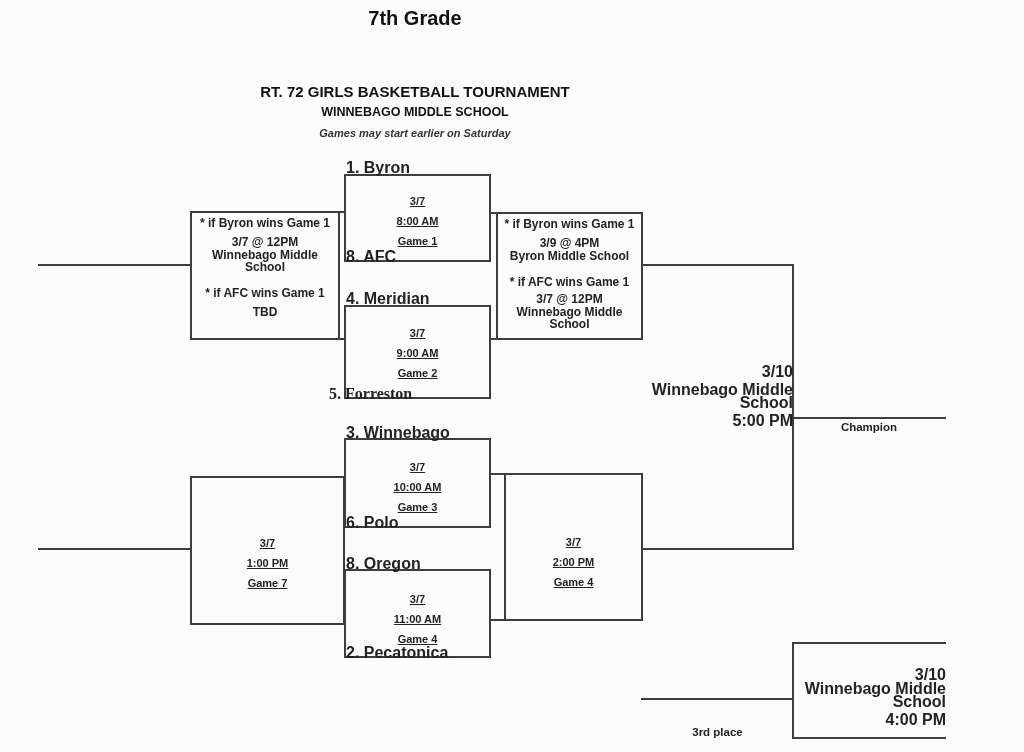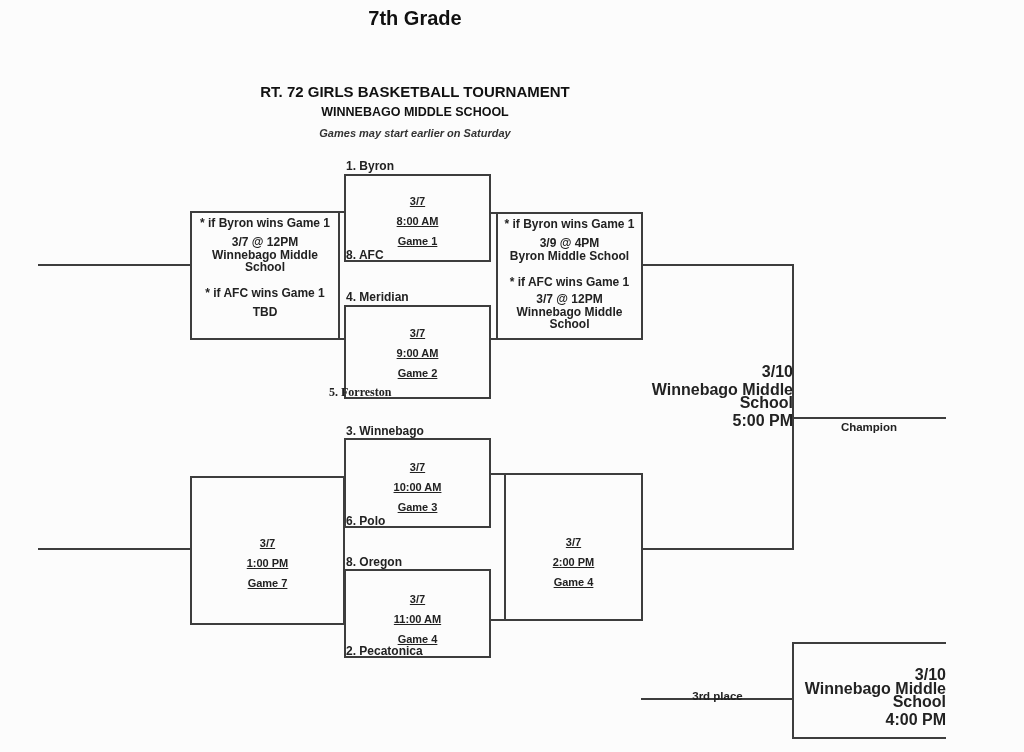--- a/index.html
+++ b/index.html
@@ -12,21 +12,21 @@
   .hline { position:absolute; height:2px; background:#3d3d3d; }
   .vline { position:absolute; width:2px; background:#3d3d3d; }
   .box   { position:absolute; border:2px solid #3d3d3d; background:transparent; }
   .txt   { position:absolute; white-space:nowrap; }
   .ctr   { text-align:center; }
   .h-grade { font-size:20px; color:#111; }
   .h-dates { font-size:21px; color:#111; }
   .h-title { font-size:15px; color:#111; }
   .h-venue { font-size:12.5px; color:#111; }
   .h-note  { font-size:11px; font-style:italic; font-weight:600; color:#333; }
-  .seed  { font-size:12px; }
+  .seed  { font-size:16px; }
   .ginfo { position:absolute; text-align:center; font-size:11px; line-height:12px;text-decoration:underline; }
   .ginfo div + div { margin-top:8px; }
   .cond  { position:absolute; text-align:center; font-size:12px; line-height:12px; }
   .m1  { margin-top:1px; }
   .m5  { margin-top:5px; }
   .m7  { margin-top:7px; }
   .m14 { margin-top:14px; }
   .slot { position:absolute; text-align:right; font-size:16px; line-height:13px; }
   .lbl  { font-size:11.5px; }
 </style>
@@ -123,20 +123,20 @@
     <div class="m1">Winnebago Middle School</div>
   </div>
 
   <div class="slot" style="left:643px; top:365px; width:150px;">
     <div>3/10</div>
     <div class="m5">Winnebago Middle School</div>
     <div class="m5">5:00 PM</div>
   </div>
   <div class="txt ctr lbl" style="left:792px; top:421px; width:154px;">Champion</div>
 
-  <div class="txt ctr lbl" style="left:641px; top:690px; width:153px;">3rd place</div>
+  <div class="txt ctr lbl" style="left:641px; top:726px; width:153px;">3rd place</div>
   <div class="slot" style="left:792px; top:668px; width:154px;">
     <div>3/10</div>
     <div class="m1">Winnebago Middle School</div>
     <div class="m5">4:00 PM</div>
   </div>
 
 </div>
 
 </body></html>

